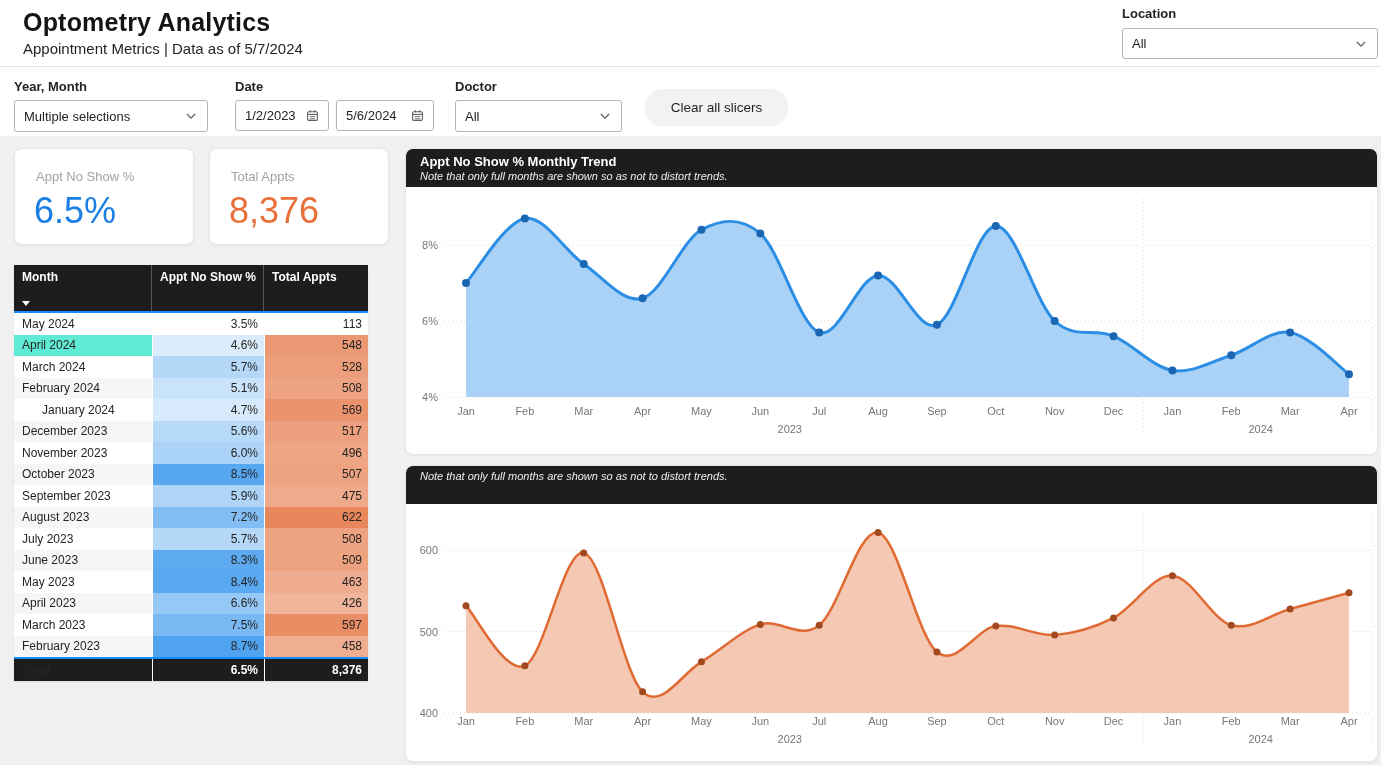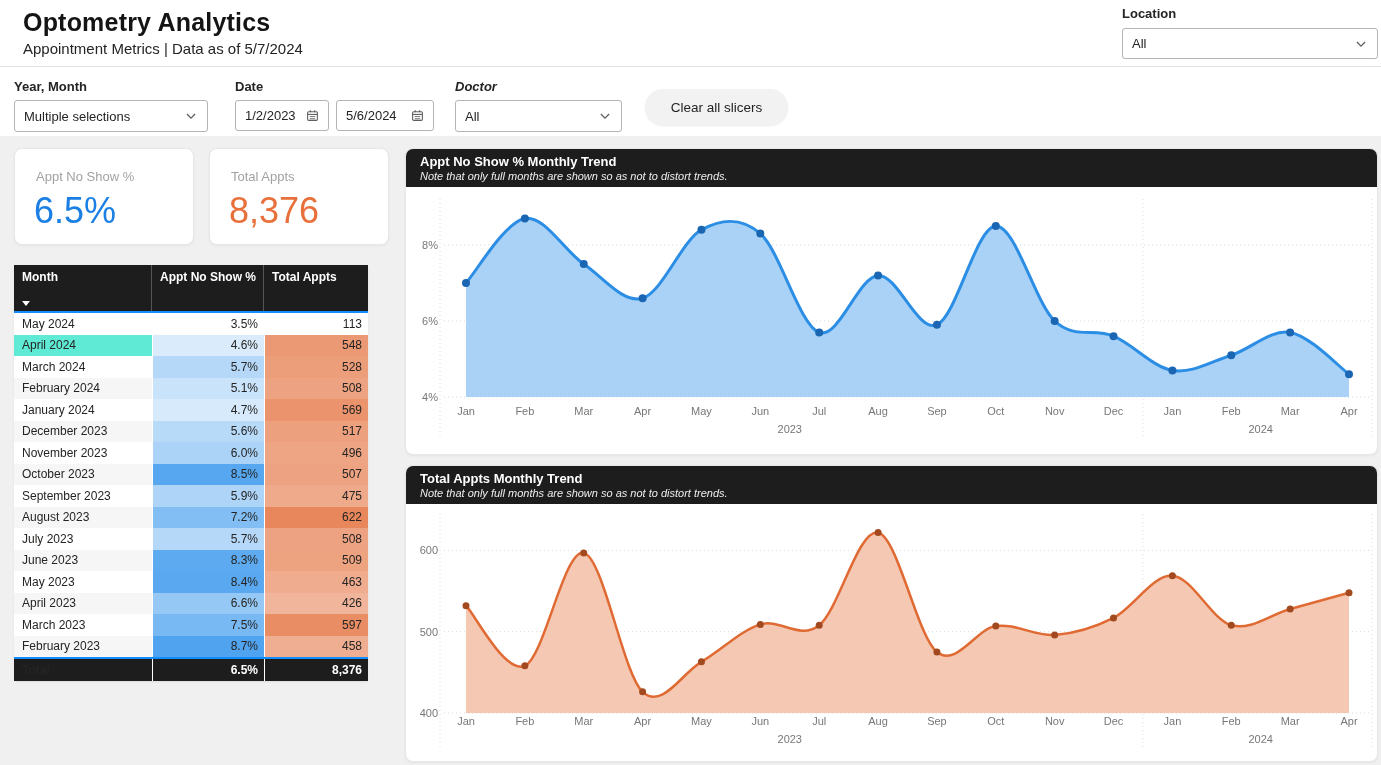--- a/index.html
+++ b/index.html
@@ -107,21 +107,21 @@
         <rect x="1.5" y="2.5" width="9" height="8" rx="1" fill="none" stroke="#605e5c"></rect>
         <line x1="1.5" y1="5" x2="10.5" y2="5" stroke="#605e5c"></line>
         <line x1="4" y1="1.2" x2="4" y2="3" stroke="#605e5c"></line>
         <line x1="8" y1="1.2" x2="8" y2="3" stroke="#605e5c"></line>
         <line x1="3.5" y1="7" x2="8.5" y2="7" stroke="#605e5c" stroke-width="0.8"></line>
         <line x1="3.5" y1="9" x2="8.5" y2="9" stroke="#605e5c" stroke-width="0.8"></line>
       </svg>
   </span>
 </div>
 
-<div class="slicer-label" style="left:455px; top:79px;font-style:italic;">Doctor</div>
+<div class="slicer-label" style="left:455px; top:79px;">Doctor</div>
 <div class="dropdown" style="left:455px; top:100px; width:167px; height:32px;">
   <span>All</span>
   <span class="icon">
     <svg width="14" height="14" viewBox="0 0 12 12">
         <path d="M2.5 4.3 L6 7.8 L9.5 4.3" fill="none" stroke="#605e5c" stroke-width="1.1"></path>
       </svg>
   </span>
 </div>
 
 <button class="pill-button" style="left:645px; top:89px; width:143px; height:36px;">Clear all slicers</button>
@@ -160,21 +160,21 @@
         <div class="cell month" style="background: rgb(255, 255, 255);">March 2024</div>
         <div class="cell num" style="background: rgb(181, 216, 248);">5.7%</div>
         <div class="cell num" style="background: rgb(236, 157, 122);">528</div>
       </div>
       <div class="trow">
         <div class="cell month" style="background: rgb(246, 246, 246);">February 2024</div>
         <div class="cell num" style="background: rgb(201, 227, 250);">5.1%</div>
         <div class="cell num" style="background: rgb(237, 162, 129);">508</div>
       </div>
       <div class="trow">
-        <div class="cell month" style="background: rgb(255, 255, 255);">January 2024</div>
+        <div class="cell month" style="background: rgb(255, 255, 255); margin-left: 20px;">January 2024</div>
         <div class="cell num" style="background: rgb(214, 234, 251);">4.7%</div>
         <div class="cell num" style="background: rgb(234, 147, 109); padding-left: 12px;">569</div>
       </div>
       <div class="trow">
         <div class="cell month" style="background: rgb(246, 246, 246);">December 2023</div>
         <div class="cell num" style="background: rgb(184, 218, 249);">5.6%</div>
         <div class="cell num" style="background: rgb(237, 160, 126);">517</div>
       </div>
       <div class="trow">
         <div class="cell month" style="background: rgb(255, 255, 255);">November 2023</div>
@@ -284,21 +284,20 @@
       <text x="825.2666666666667" y="228" text-anchor="middle" fill="#777" font-size="11">Feb</text>
       <text x="884.1333333333333" y="228" text-anchor="middle" fill="#777" font-size="11">Mar</text>
       <text x="943" y="228" text-anchor="middle" fill="#777" font-size="11">Apr</text>
       <text x="383.76666666666665" y="246" text-anchor="middle" fill="#777" font-size="11">2023</text>
       <text x="854.7" y="246" text-anchor="middle" fill="#777" font-size="11">2024</text>
     </svg>
 </div>
 
 <div class="card chart-card" style="left:405px; top:465px; width:973px; height:297px;">
   <div class="chart-header">
-    <div class="chart-title">Total Appts Monthly Trend</div>
     <div class="chart-subtitle">Note that only full months are shown so as not to distort trends.</div>
   </div>
   <svg class="chart-svg" width="973" height="259">
       <line x1="38" x2="966" y1="209" y2="209" stroke="#d8d8d8" stroke-dasharray="1 3"></line>
       <text x="32" y="213" text-anchor="end" fill="#777" font-size="11">400</text>
       <line x1="38" x2="966" y1="127.72340425531915" y2="127.72340425531915" stroke="#d8d8d8" stroke-dasharray="1 3"></line>
       <text x="32" y="131.72340425531917" text-anchor="end" fill="#777" font-size="11">500</text>
       <line x1="38" x2="966" y1="46.446808510638306" y2="46.446808510638306" stroke="#d8d8d8" stroke-dasharray="1 3"></line>
       <text x="32" y="50.446808510638306" text-anchor="end" fill="#777" font-size="11">600</text>
       <line x1="34" x2="34" y1="10" y2="245" stroke="#dcdcdc" stroke-dasharray="1 3"></line>

